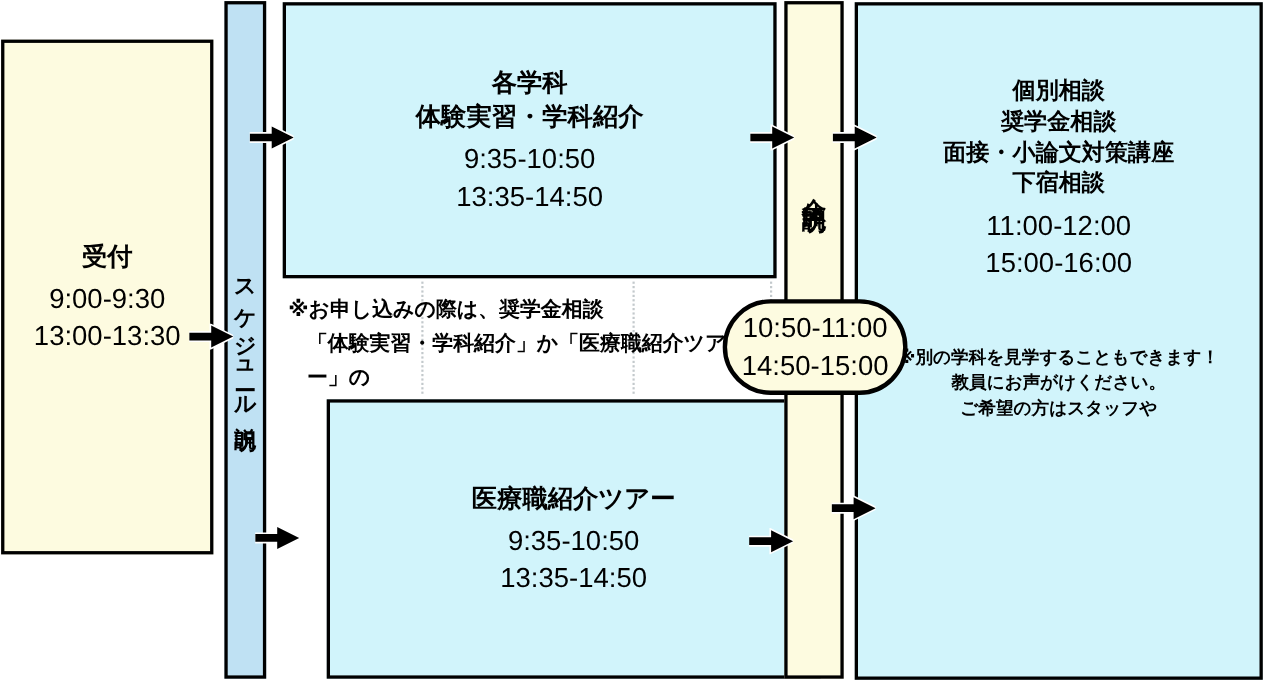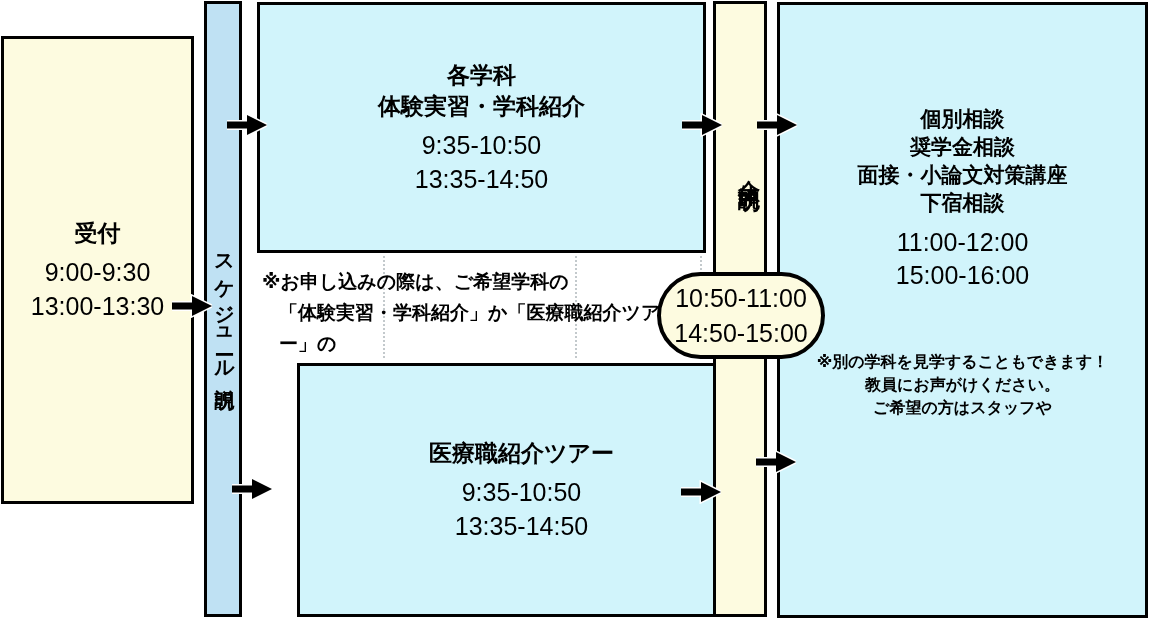--- a/index.html
+++ b/index.html
@@ -3,34 +3,34 @@
 <meta charset="utf-8">
 <style>
   * { margin:0; padding:0; box-sizing:border-box; }
   html,body { background:#fff; }
   body { font-family:"Liberation Sans","DejaVu Sans",sans-serif; color:#000; }
   .canvas {
     position:relative; width:1150px; height:620px; background:#fff; overflow:hidden;
   }
   .box {
     position:absolute; border:3px solid #000;
-    display:flex; flex-direction:column; justify-content:center;
+    display:flex; flex-direction:column; align-items:center; justify-content:center;
     text-align:center;
   }
   .cream { background:var(--cream,#fdfbe0); }
   .blue  { background:var(--lightblue,#bfe1f3); }
   .cyan  { background:var(--cyan,#d1f4fb); }
 
   
   .reception   { left:1px;   top:1px;   width:193px; height:468px;margin-top:35px; }
   .schedulecol { left:204px; top:1px;   width:38px;  height:616px; }
   .topbox      { left:257px; top:2px;   width:449px; height:251px; }
   .bottombox   { left:257px; top:363px; width:449px; height:254px;margin-left:40px; }
   .zentaicol   { left:713px; top:1px;   width:54px;  height:616px; justify-content:flex-start; padding-top:158px; }
-  .rightbox    { left:777px; top:2px;   width:371px; height:616px; justify-content:flex-start; padding-top:100px; }
+  .rightbox    { left:777px; top:2px;   width:371px; height:616px; justify-content:flex-start; padding-top:64px; }
 
   .vtext { writing-mode:vertical-rl; text-orientation:mixed; font-weight:bold; }
   .schedulecol .vtext { font-size:20px; letter-spacing:3px; }
   .zentaicol  .vtext { font-size:22px; letter-spacing:4px; }
 
   .jp-title { font-weight:bold; font-size:23px; line-height:31px; }
   .time     { font-size:25px; line-height:34px; }
   .topbox .time-block, .bottombox .time-block { margin-top:6px; }
   .reception .time-block { margin-top:6px; }
 
@@ -96,21 +96,21 @@
       <div class="time">9:35-10:50</div>
       <div class="time">13:35-14:50</div>
     </div>
   </div>
 
   <div class="dotline dot1"></div>
   <div class="dotline dot2"></div>
   <div class="dotline dot3"></div>
 
   <div class="mid-note">
-    <div>※お申し込みの際は、ご希望学科の</div>
+    <div>※お申し込みの際は、奨学金相談</div>
     <div class="indent">「体験実習・学科紹介」か「医療職紹介ツアー」の</div>
   </div>
 
   <div class="box cyan bottombox">
     <div class="jp-title">医療職紹介ツアー</div>
     <div class="time-block">
       <div class="time">9:35-10:50</div>
       <div class="time">13:35-14:50</div>
     </div>
   </div>

